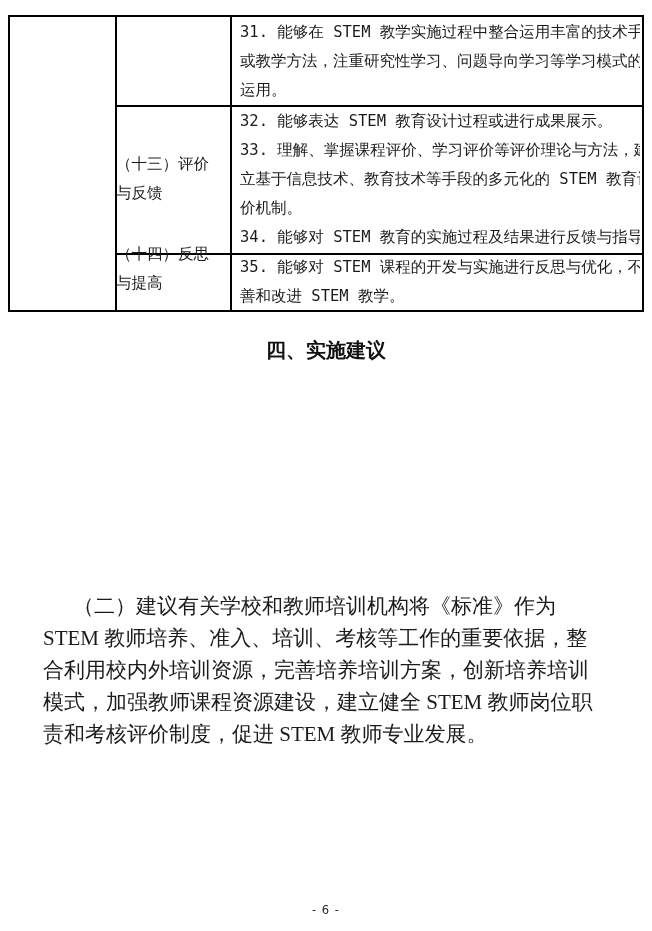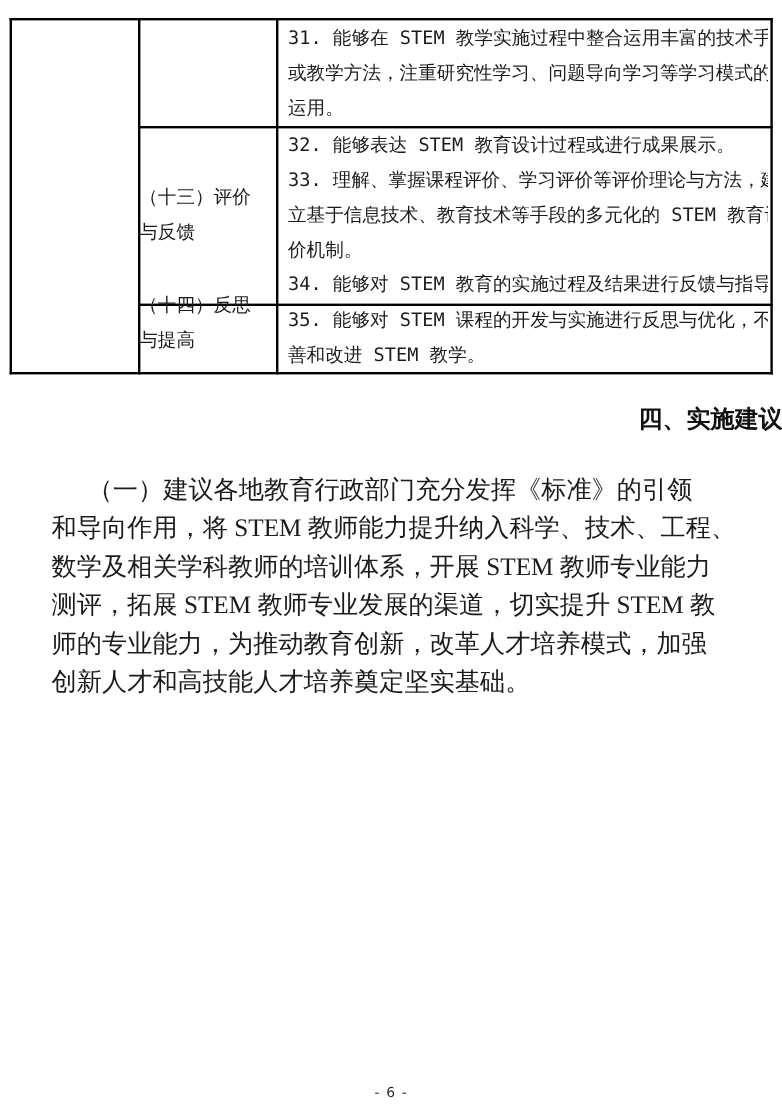--- a/index.html
+++ b/index.html
@@ -42,21 +42,21 @@
     width: 114px;
     text-align: left;
   }
   
   .heading {
     position: absolute;
     left: 0;
     top: 336px;
     width: 652px;
     margin: 0;
-    text-align: right;
+    text-align: center;
     font-family: "Liberation Sans", sans-serif;
     font-weight: 700;
     font-size: 20px;
     line-height: 28px;
     color: #111111;
   }
   .para {
     position: absolute;
     left: 43px;
     width: 606px;
@@ -114,24 +114,23 @@
 34. 能够对 STEM 教育的实施过程及结果进行反馈与指导。</div>
 
     <div class="tcell tcell-label" style="top:240px; height:58px;">（十四）反思
 与提高</div>
     <div class="tcell tcell-items" style="top:253px; height:57px;">35. 能够对 STEM 课程的开发与实施进行反思与优化，不断完
 善和改进 STEM 教学。</div>
   </div>
 
   <h2 class="heading">四、实施建议</h2>
 
-  <p class="para para-1">（一）建议各地教育行政部门充分发挥《标准》的引领
-和导向作用，将 STEM 教师能力提升纳入科学、技术、工程、
-数学及相关学科教师的培训体系，开展 STEM 教师专业能力
-测评，拓展 STEM 教师专业发展的渠道，切实提升 STEM 教
-师的专业能力，为推动教育创新，改革人才培养模式，加强
-创新人才和高技能人才培养奠定坚实基础。</p>
 
+  <p class="para para-2">（二）建议有关学校和教师培训机构将《标准》作为
+STEM 教师培养、准入、培训、考核等工作的重要依据，整
+合利用校内外培训资源，完善培养培训方案，创新培养培训
+模式，加强教师课程资源建设，建立健全 STEM 教师岗位职
+责和考核评价制度，促进 STEM 教师专业发展。</p>
 
 
   <div class="pageno">- 6 -</div>
 
 </div>
 
 </body></html>

